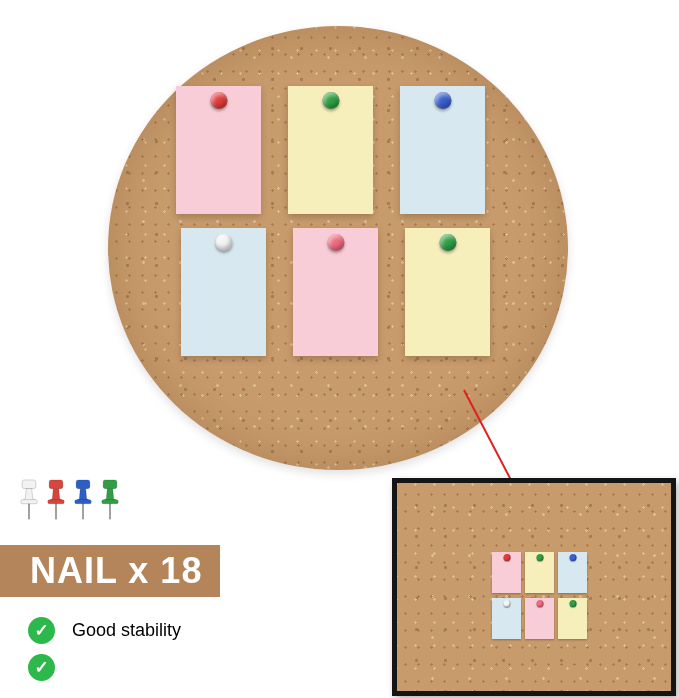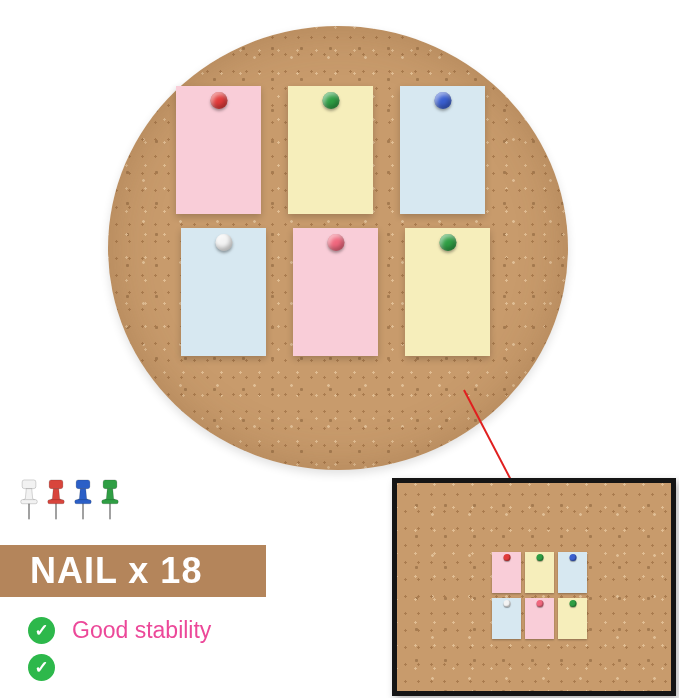--- a/index.html
+++ b/index.html
@@ -51,37 +51,37 @@
   }
   
   .connector{position:absolute;inset:0;width:679px;height:698px;pointer-events:none;}
   .connector line{stroke:var(--connector-red,#e01f1f);stroke-width:2;}
   .connector circle{fill:var(--connector-red,#e01f1f);}
   
   .loose-pins{position:absolute;left:18px;top:478px;height:50px;display:flex;gap:5px;}
   .pushpin{display:block;}
   
   .banner{
-    position:absolute;left:0;top:545px;width:266px;height:52px;
+    position:absolute;left:0;top:545px;width:220px;height:52px;
     display:flex;align-items:center;box-sizing:border-box;padding-left:30px;
     font-size:36px;font-weight:bold;letter-spacing:1px;
   }
   
   .feature-row{
     position:absolute;left:28px;display:flex;align-items:center;gap:17px;height:28px;
   }
   .feature-row.r1{top:616px;}
   .feature-row.r2{top:653px;}
   .check{
     width:27px;height:27px;border-radius:50%;flex:0 0 auto;
     background:var(--check-green,#2db84b);color:#fff;
     display:flex;align-items:center;justify-content:center;
     font-size:17px;font-weight:bold;
   }
-  .feature-label{font-size:23px;color:#ec4899;}
+  .feature-label{font-size:18px;color:#000000;}
 </style>
 </head>
 <body>
 
 <div class="stage">
 
   <div class="circle-view cork">
       <div class="note" style="left: 68px; top: 60px; background: rgb(249, 205, 216);">
         <span class="pin-ball" style="background: rgb(226, 59, 59);"></span>
       </div>

